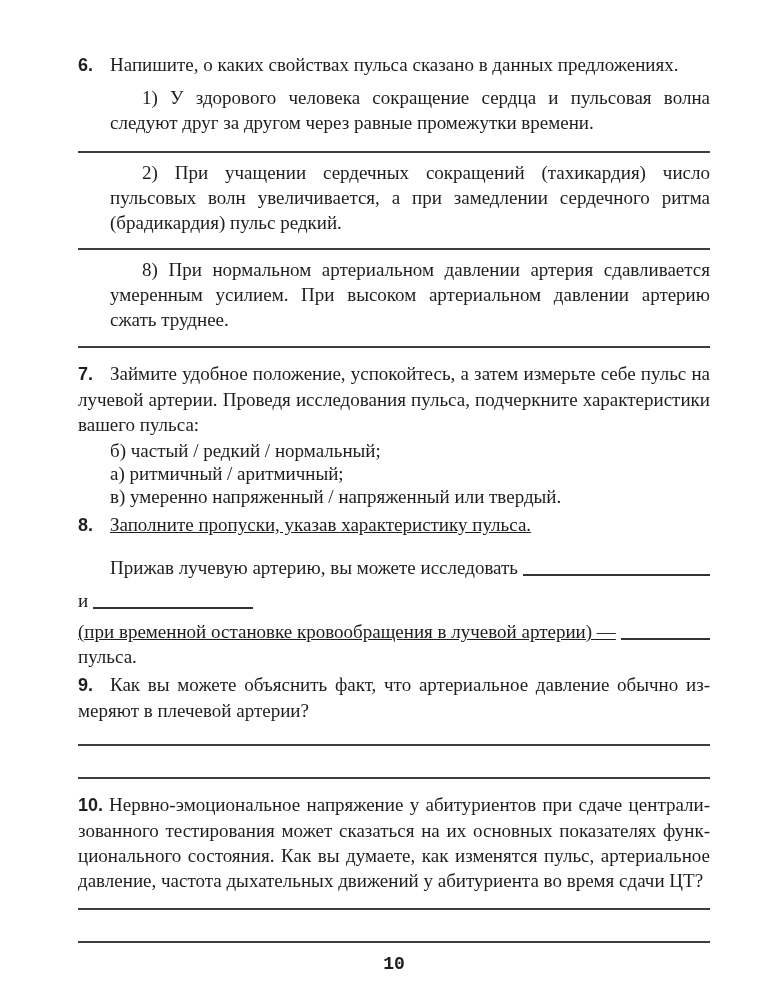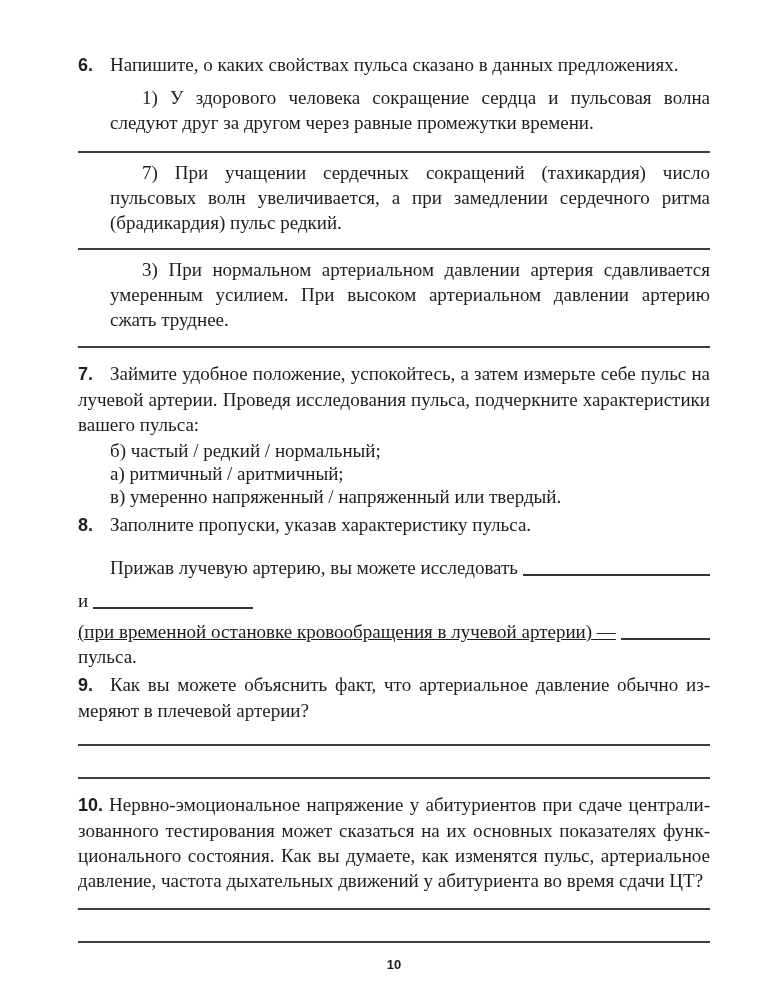--- a/index.html
+++ b/index.html
@@ -30,21 +30,21 @@
     border-top: 2px solid #3e3e3e;
     height: 0;
     width: 632px;
   }
   .rule-after-s1 { margin-top: 16px; }
   .rule-after-s2 { margin-top: 13px; }
   .rule-after-s3 { margin-top: 14px; }
   .ex7 { margin-top: 13px; }
   .options { margin-top: 2px; margin-left: 32px; }
   .option { line-height: 23px; text-align: left; }
-  .ex8-head { margin-top: 4px; }
+  .ex8-head { margin-top: 4px; text-decoration: underline; }
   .fill-line { display: flex; align-items: stretch; gap: 5px; }
   .fill-a { margin-top: 17px; }
   .fill-a .lead { padding-left: 32px; white-space: nowrap; }
   .fill-b { margin-top: 8px; }
   .fill-c { margin-top: 6px; text-decoration: underline; }
   .fill-text-stretch {
     flex: 1;
     text-align: justify;
     text-align-last: justify;
   }
@@ -57,40 +57,40 @@
   .ex9 { margin-top: 3px; }
   .rule-9a { margin-top: 21px; }
   .rule-9b { margin-top: 31px; }
   .ex10 { margin-top: 13px; }
   .ex10 .num { min-width: 0; margin-right: 6px; }
   .rule-10a { margin-top: 15px; }
   .rule-10b { margin-top: 31px; }
   .footer {
     margin-top: 9px;
     text-align: center;
-    font-family: Liberation Sans, sans-serif;
+    font-family: Liberation Mono, monospace;
     font-weight: bold;
-    font-size: 13px;
+    font-size: 18px;
   }
 </style>
 </head>
 <body>
 
 <div class="page">
   <div class="content">
 
     <p><span class="num">6.</span><span>Напишите, о каких свойствах пульса сказано в данных предложениях.</span></p>
 
     <p class="statement">1) У здорового человека сокращение сердца и пульсовая волна следуют друг за другом через равные промежутки времени.</p>
     <div class="answer-line rule-after-s1"></div>
 
-    <p class="statement">7) При учащении сердечных сокращений (тахикардия) число пульсовых волн увеличивается, а при замедлении сердечного ритма (брадикардия) пульс редкий.</p>
+    <p class="statement">2) При учащении сердечных сокращений (тахикардия) число пульсовых волн увеличивается, а при замедлении сердечного ритма (брадикардия) пульс редкий.</p>
     <div class="answer-line rule-after-s2"></div>
 
-    <p class="statement">3) При нормальном артериальном давлении артерия сдавливается умерен­ным усилием. При высоком артериальном давлении артерию сжать труднее.</p>
+    <p class="statement">8) При нормальном артериальном давлении артерия сдавливается умерен­ным усилием. При высоком артериальном давлении артерию сжать труднее.</p>
     <div class="answer-line rule-after-s3"></div>
 
     <p class="ex7"><span class="num">7.</span><span>Займите удобное положение, успокойтесь, а затем измерьте себе пульс на лучевой артерии. Проведя исследования пульса, подчеркните характеристи­ки вашего пульса:</span></p>
     <div class="options">
       <div class="option">б) частый / редкий / нормальный;</div>
       <div class="option">а) ритмичный / аритмичный;</div>
       <div class="option">в) умеренно напряженный / напряженный или твердый.</div>
     </div>
 
     <p class="ex8-head"><span class="num">8.</span><span>Заполните пропуски, указав характеристику пульса.</span></p>

